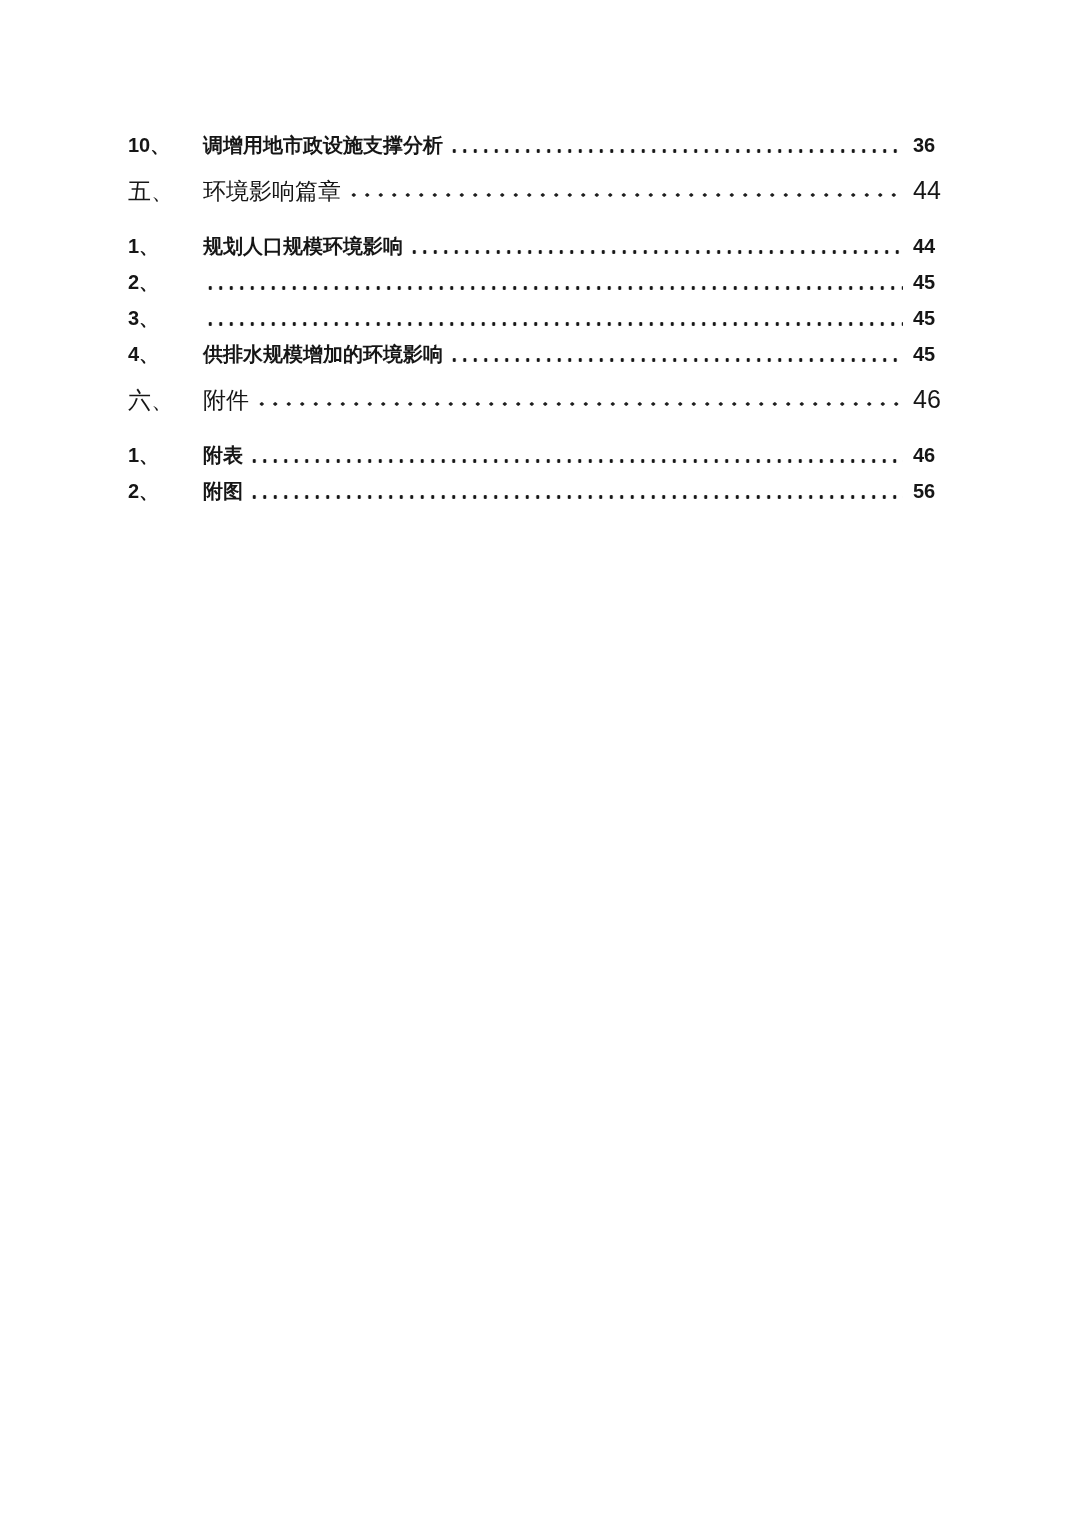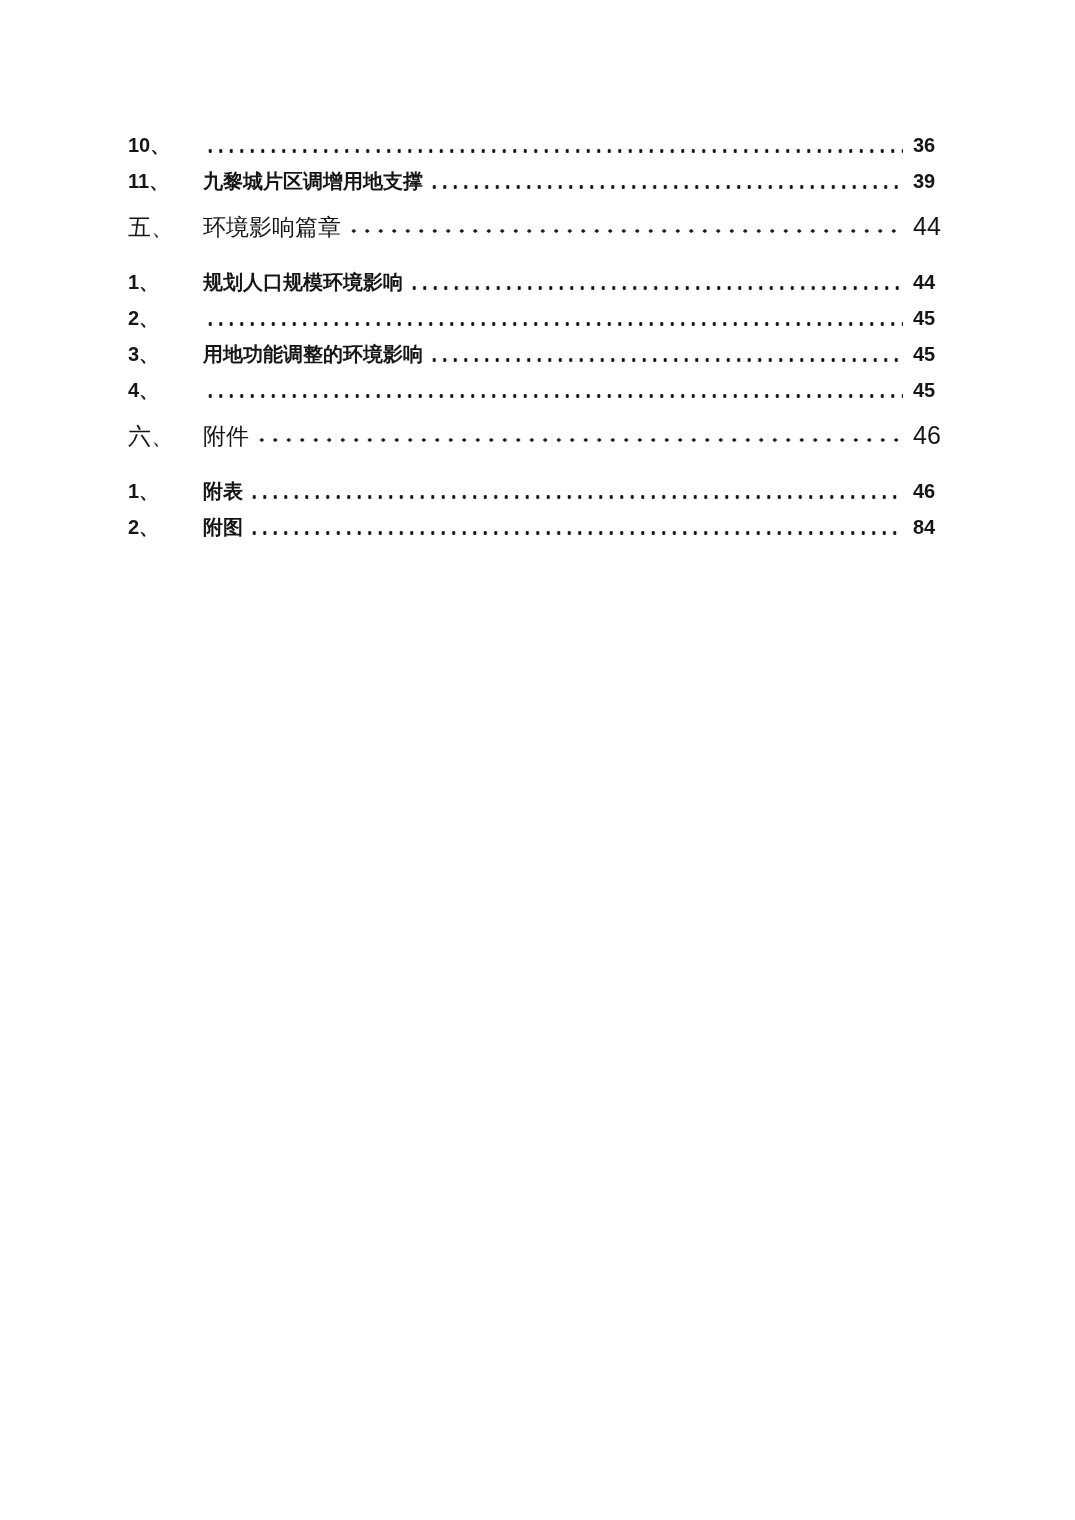--- a/index.html
+++ b/index.html
@@ -70,30 +70,25 @@
     font-size: 25px;
   }
 </style>
 </head>
 <body>
 
 <div class="page">
   <div class="toc" id="toc">
   <div class="toc-row">
     <span class="toc-num">10、</span>
+    <span class="toc-title">调增用地市政设施支撑分析</span>
     <span class="toc-leader"></span>
     <span class="toc-page">36</span>
   </div>
 
-  <div class="toc-row">
-    <span class="toc-num">11、</span>
-    <span class="toc-title">九黎城片区调增用地支撑</span>
-    <span class="toc-leader"></span>
-    <span class="toc-page">39</span>
-  </div>
 
 
   <div class="toc-row section">
     <span class="toc-num">五、</span>
     <span class="toc-title">环境影响篇章</span>
     <span class="toc-leader"></span>
     <span class="toc-page">44</span>
   </div>
 
   <div class="toc-row">
@@ -104,27 +99,27 @@
   </div>
 
   <div class="toc-row">
     <span class="toc-num">2、</span>
     <span class="toc-leader"></span>
     <span class="toc-page">45</span>
   </div>
 
   <div class="toc-row">
     <span class="toc-num">3、</span>
-    <span class="toc-title">用地功能调整的环境影响</span>
     <span class="toc-leader"></span>
     <span class="toc-page">45</span>
   </div>
 
   <div class="toc-row">
     <span class="toc-num">4、</span>
+    <span class="toc-title">供排水规模增加的环境影响</span>
     <span class="toc-leader"></span>
     <span class="toc-page">45</span>
   </div>
 
   <div class="toc-row section">
     <span class="toc-num">六、</span>
     <span class="toc-title">附件</span>
     <span class="toc-leader"></span>
     <span class="toc-page">46</span>
   </div>
@@ -133,16 +128,16 @@
     <span class="toc-num">1、</span>
     <span class="toc-title">附表</span>
     <span class="toc-leader"></span>
     <span class="toc-page">46</span>
   </div>
 
   <div class="toc-row">
     <span class="toc-num">2、</span>
     <span class="toc-title">附图</span>
     <span class="toc-leader"></span>
-    <span class="toc-page">84</span>
+    <span class="toc-page">56</span>
   </div>
 </div>
 </div>
 
 </body></html>

